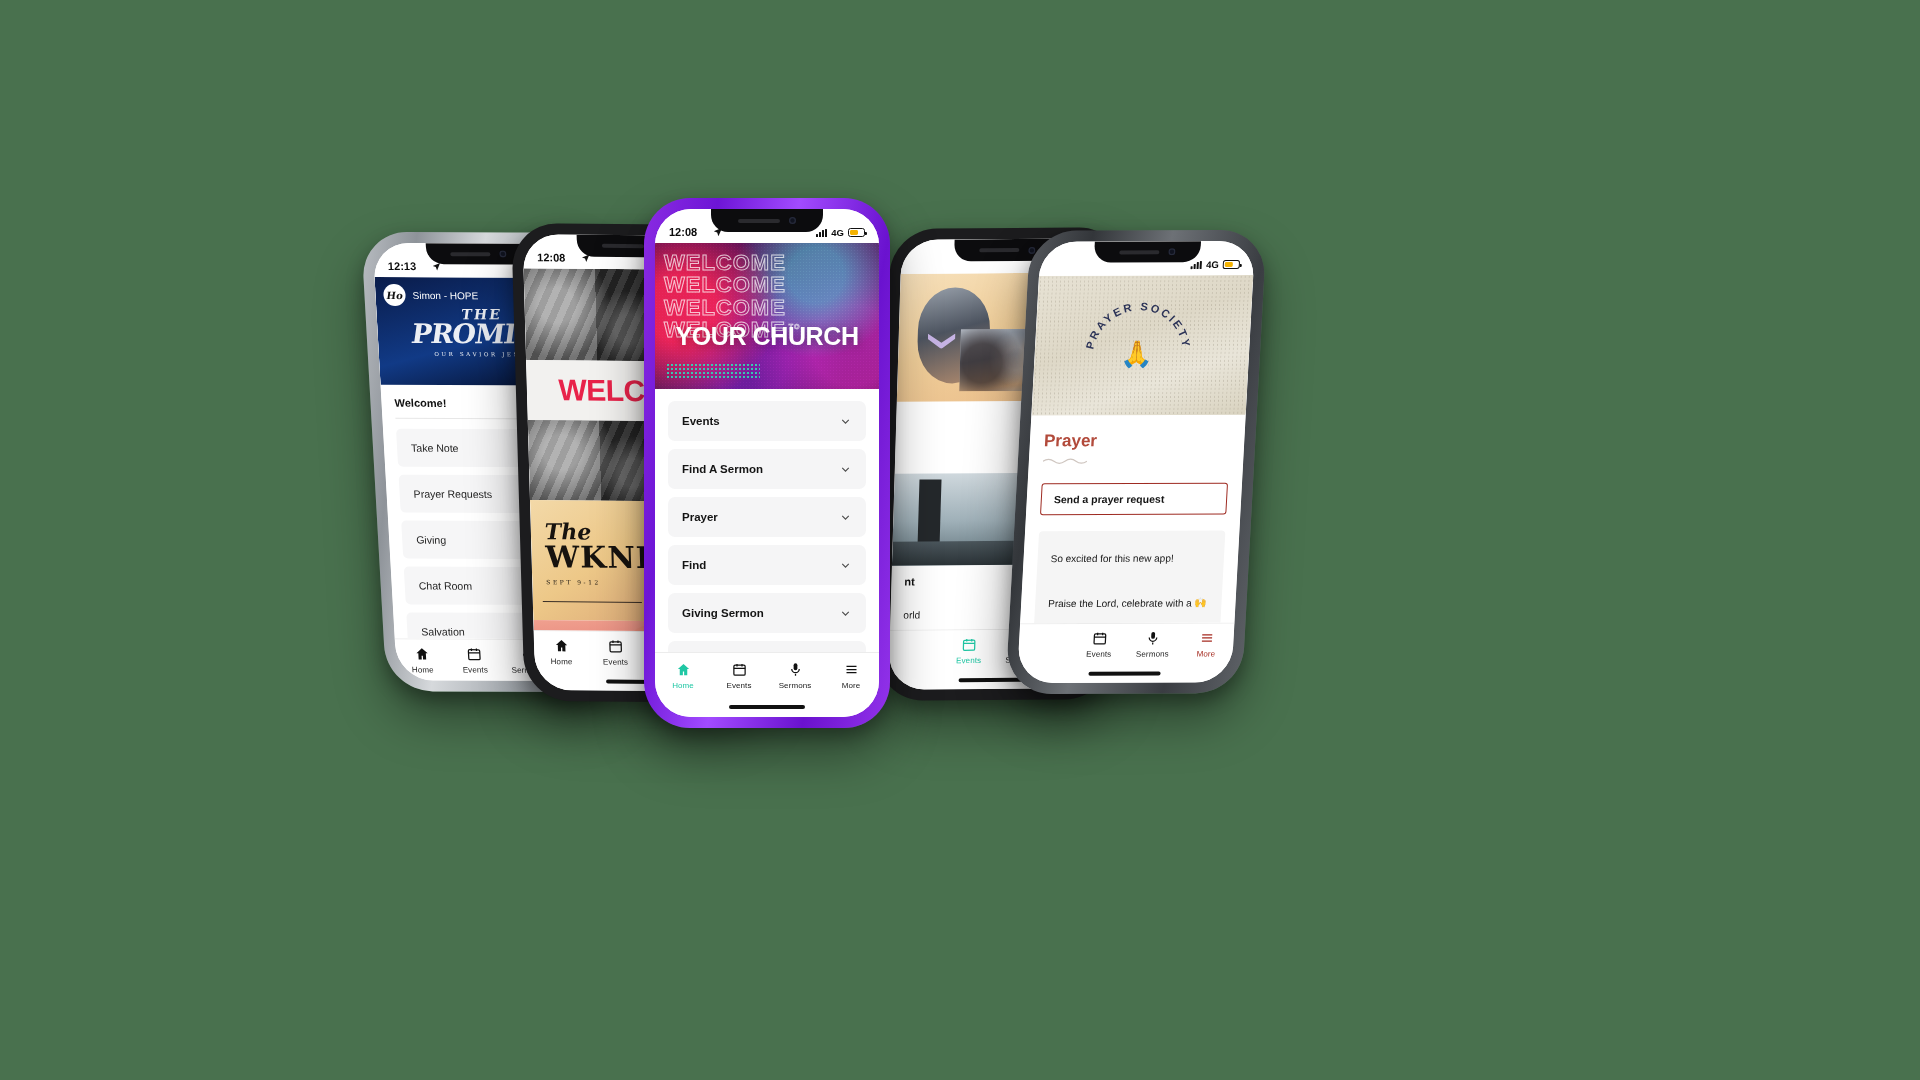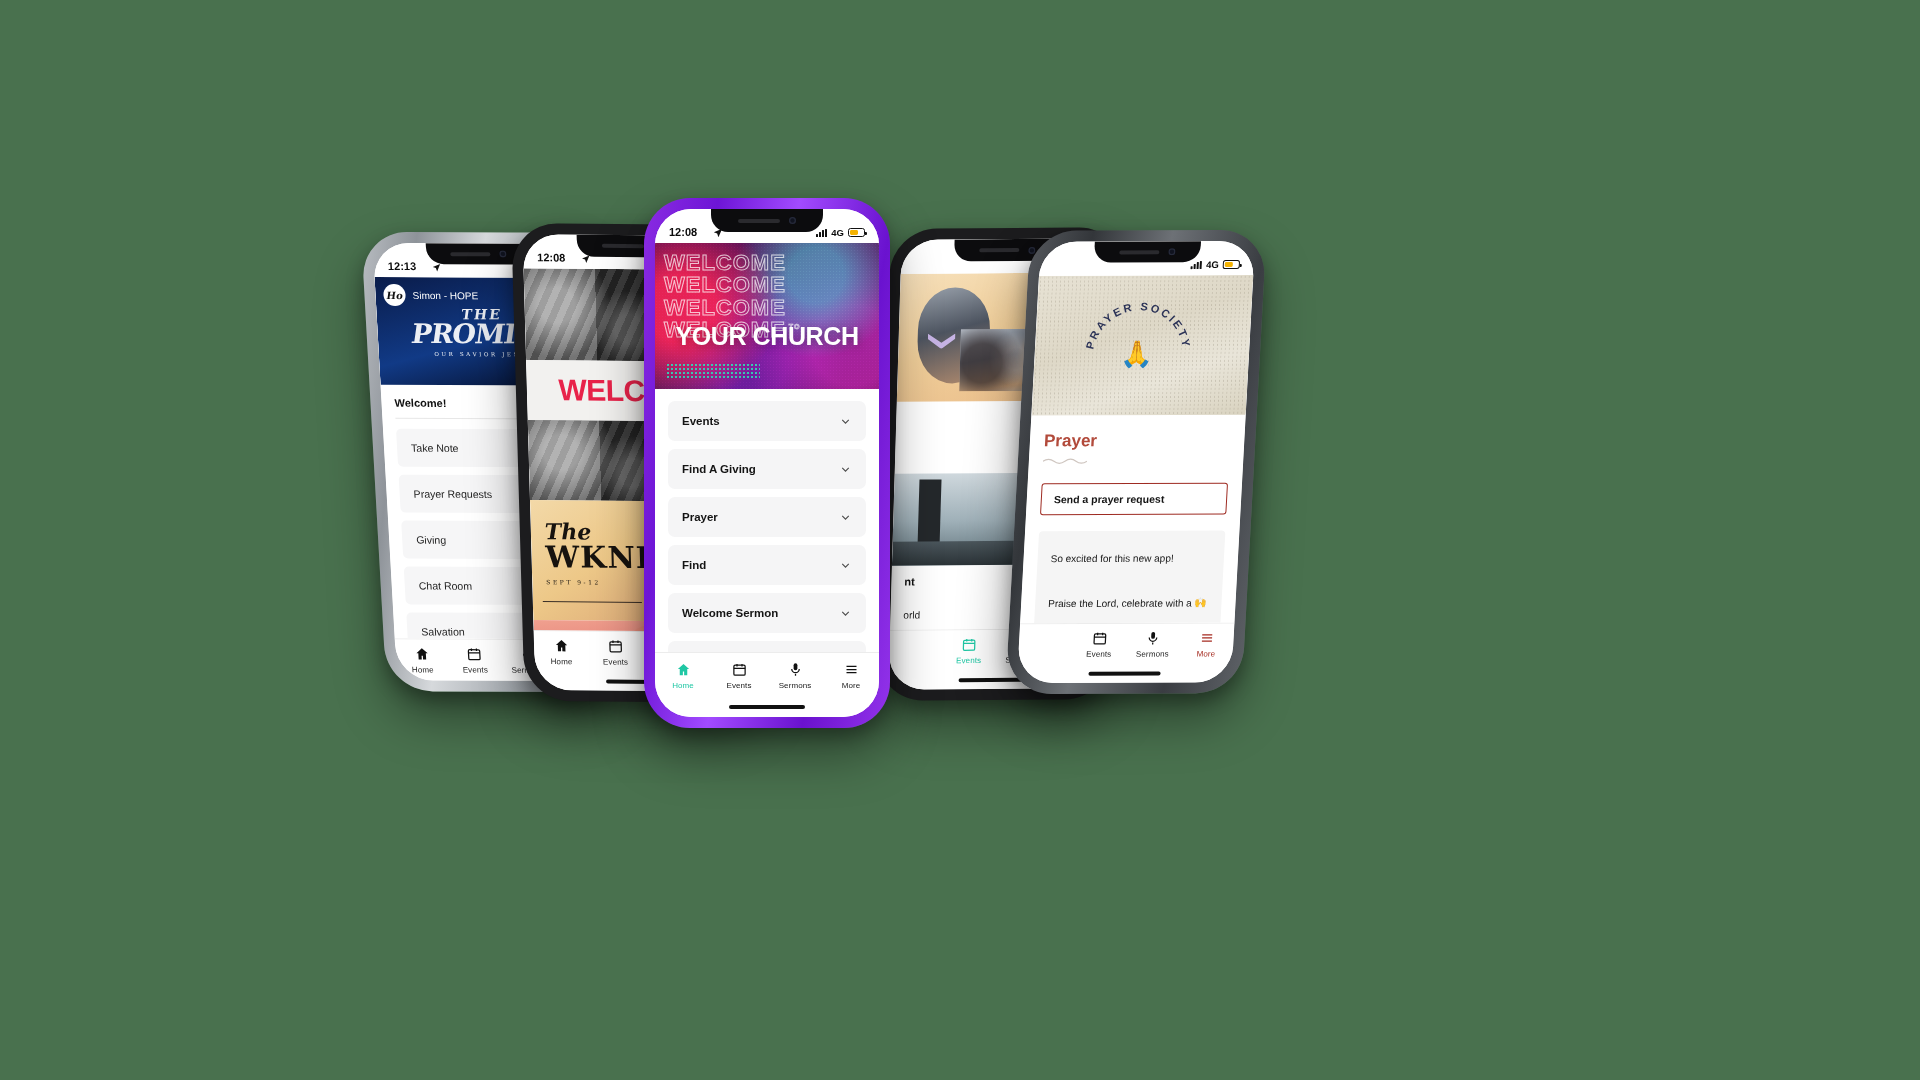--- a/index.html
+++ b/index.html
@@ -33,21 +33,21 @@
     z-index: 40; display: flex; align-items: center; justify-content: center; gap: 9px;
   }
   .speaker { width: 38%; height: 4px; border-radius: 3px; background: #2a2a2e; }
   .cam { width: 7px; height: 7px; border-radius: 50%; background: #10131f;
          box-shadow: inset 0 0 0 1.3px #262a3a; }
   .statusbar {
     height: 34px; flex: none; display: flex; align-items: flex-end;
     justify-content: space-between; padding: 0 14px 5px; background: #fff;
     font-size: 11px; font-weight: 700; color: #0b0b0b; z-index: 35; position: relative;
   }
-  .sb-left { display: flex; align-items: flex-end; gap: 16px; }
+  .sb-left { display: flex; align-items: center; gap: 16px; }
   .sb-right { display: flex; align-items: center; gap: 4px; font-size: 9.5px; }
   .bars { display: flex; align-items: flex-end; gap: 1.2px; height: 8px; }
   .bars i { width: 2px; background: #111; border-radius: .5px; display:block; }
   .bars i:nth-child(1){height:3px}.bars i:nth-child(2){height:5px}
   .bars i:nth-child(3){height:6.5px}.bars i:nth-child(4){height:8px}
   .batt { width: 17px; height: 9px; border: 1.2px solid #111; border-radius: 2.6px;
           position: relative; padding: 1px; }
   .batt::after { content:""; position:absolute; right:-3px; top:2.5px; width:1.6px;
                  height:3.5px; background:#111; border-radius:0 1px 1px 0; }
   .batt i { display:block; height:100%; width:62%; background:#f5b301; border-radius:1.4px; }
@@ -582,21 +582,21 @@
         <div class="menu-list">
           <div class="menu-item">
             <span>Events</span>
             <span class="chev">
                 <svg viewBox="0 0 24 24" fill="none" stroke="currentColor" stroke-width="2">
                   <path d="M6 9l6 6 6-6"></path>
                 </svg>
               </span>
           </div>
           <div class="menu-item">
-            <span>Find A Giving</span>
+            <span>Find A Sermon</span>
             <span class="chev">
                 <svg viewBox="0 0 24 24" fill="none" stroke="currentColor" stroke-width="2">
                   <path d="M6 9l6 6 6-6"></path>
                 </svg>
               </span>
           </div>
           <div class="menu-item">
             <span>Prayer</span>
             <span class="chev">
                 <svg viewBox="0 0 24 24" fill="none" stroke="currentColor" stroke-width="2">
@@ -606,21 +606,21 @@
           </div>
           <div class="menu-item">
             <span>Find</span>
             <span class="chev">
                 <svg viewBox="0 0 24 24" fill="none" stroke="currentColor" stroke-width="2">
                   <path d="M6 9l6 6 6-6"></path>
                 </svg>
               </span>
           </div>
           <div class="menu-item">
-            <span>Welcome Sermon</span>
+            <span>Giving Sermon</span>
             <span class="chev">
                 <svg viewBox="0 0 24 24" fill="none" stroke="currentColor" stroke-width="2">
                   <path d="M6 9l6 6 6-6"></path>
                 </svg>
               </span>
           </div>
           <div class="menu-item">
             
             
           </div>

